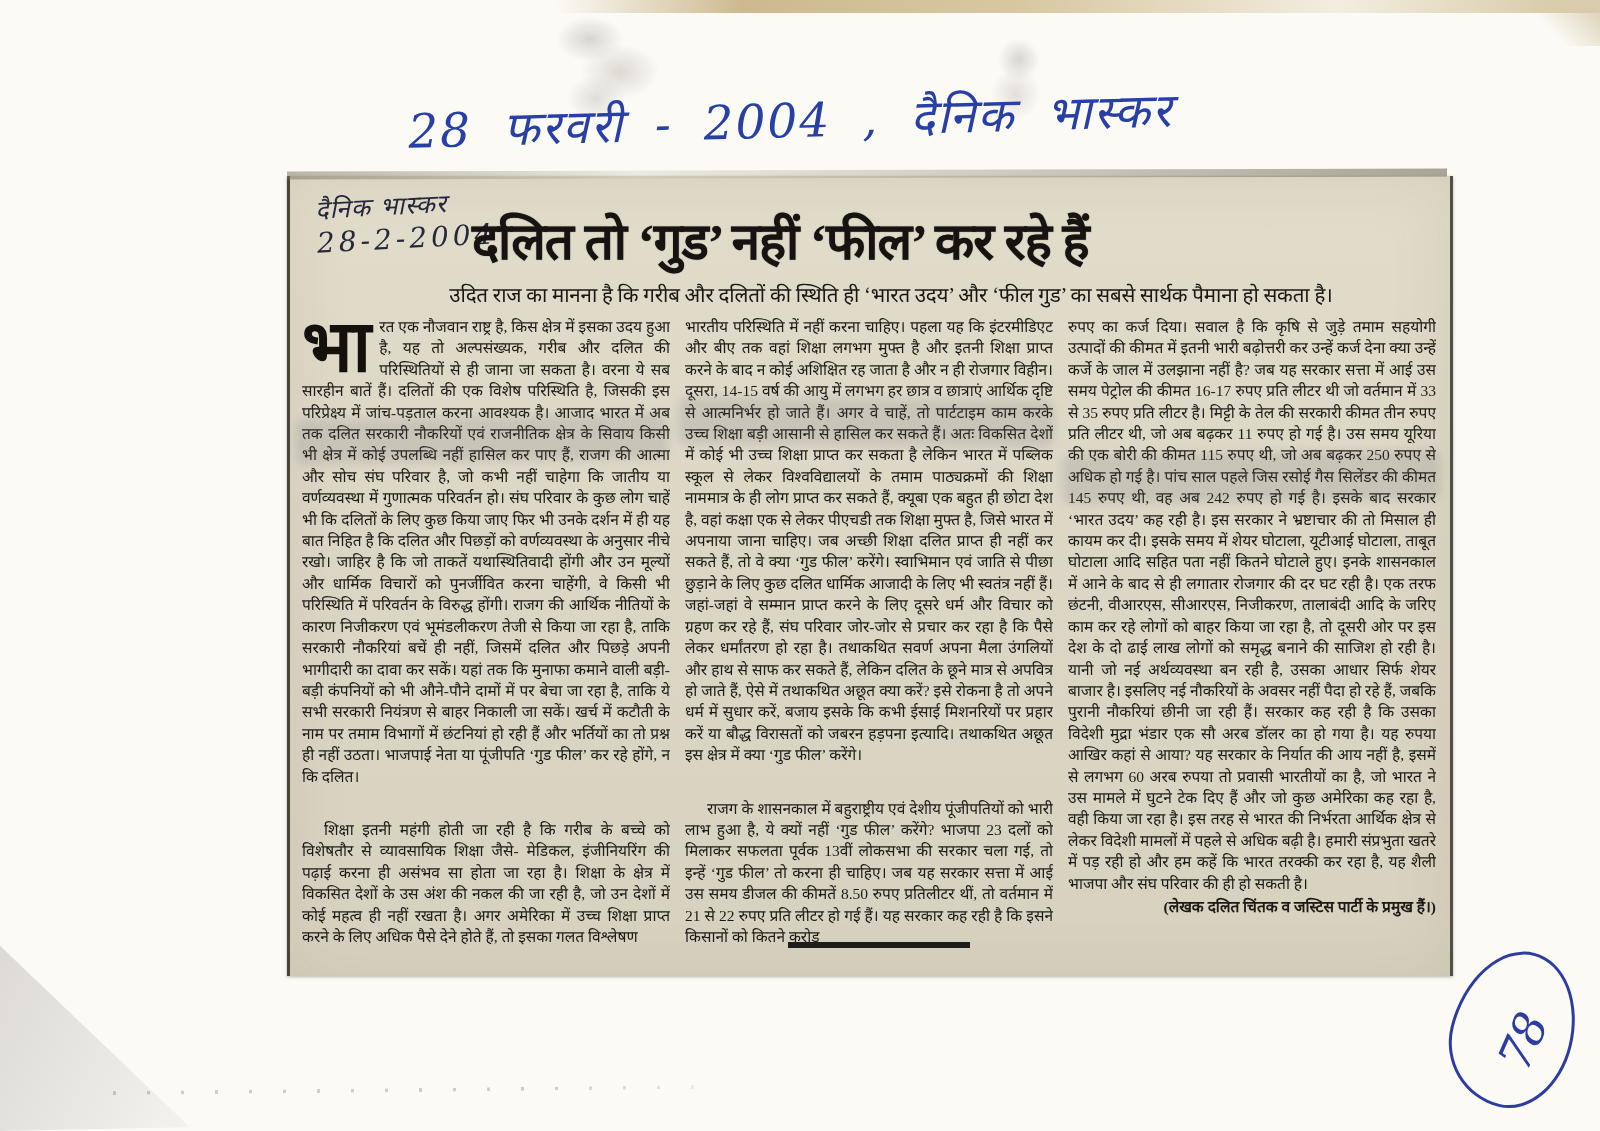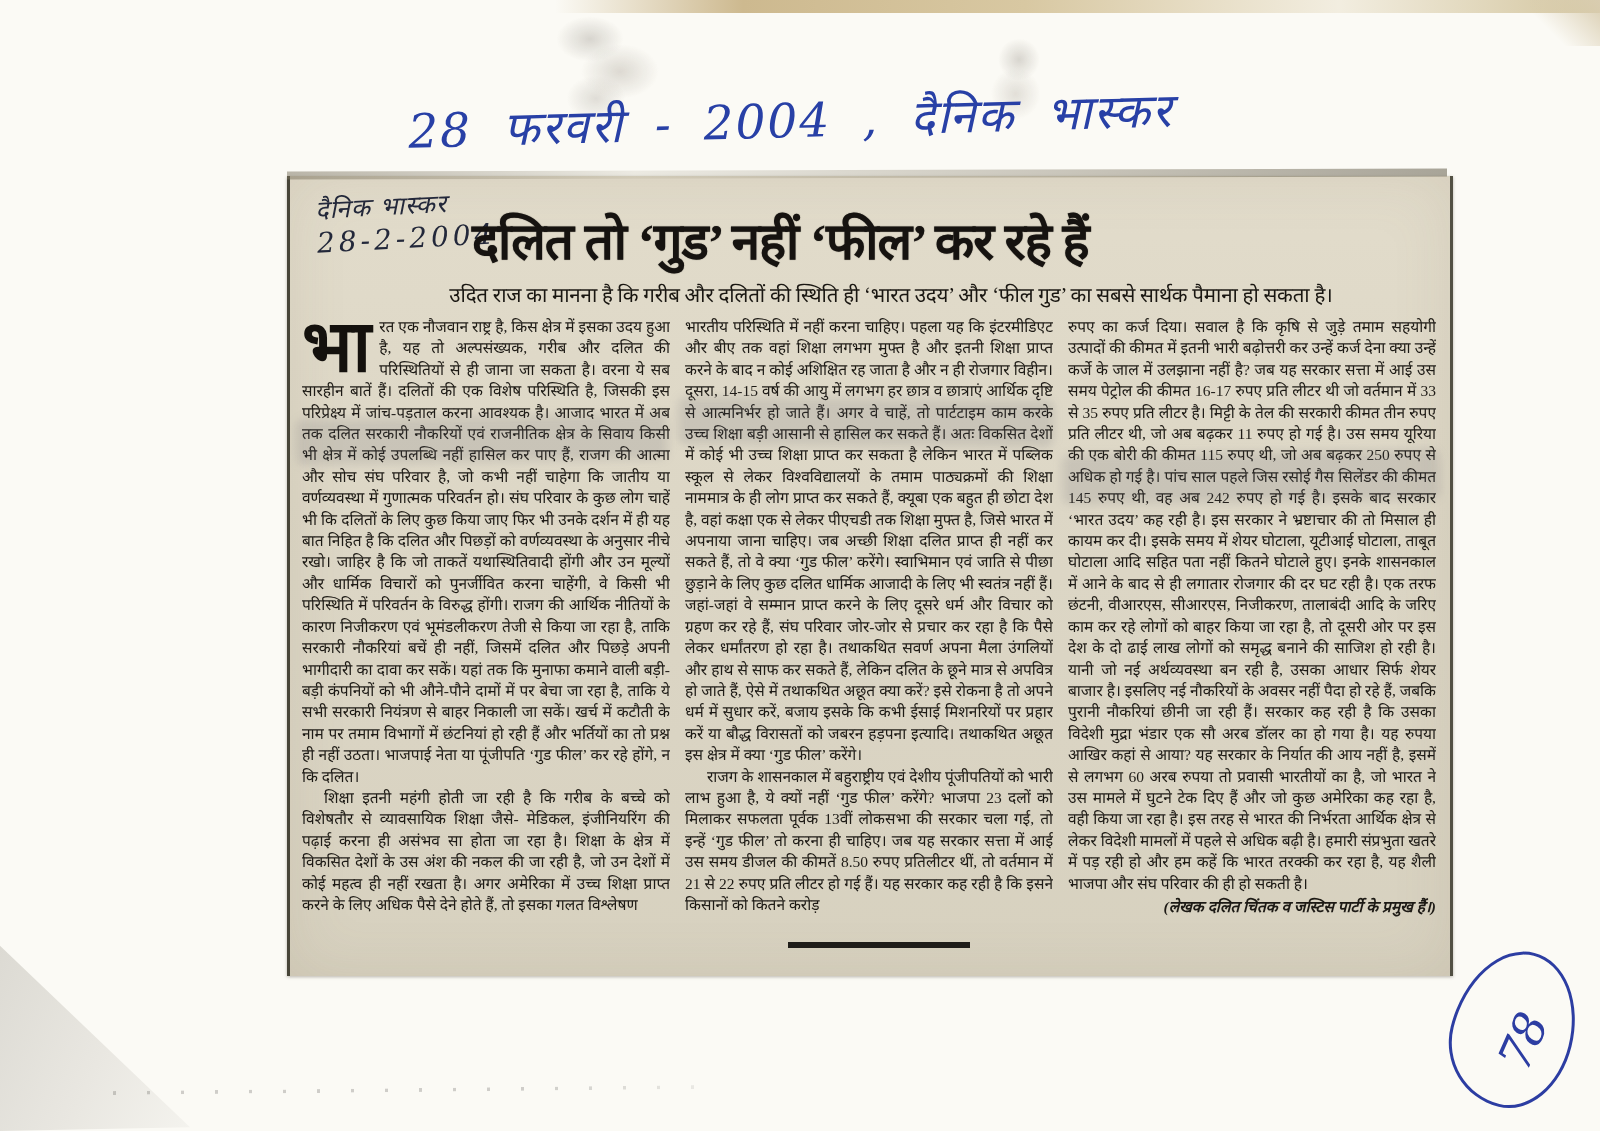--- a/index.html
+++ b/index.html
@@ -55,24 +55,24 @@
     font-size:51px;font-weight:bold;color:#161310;text-align:left;
     letter-spacing:-1px;white-space:nowrap;text-shadow:0 0 1px rgba(20,18,14,.6);}
   .subhead{position:absolute;left:58px;top:104px;width:1086px;
     font-size:20.5px;font-weight:normal;color:#191611;text-align:center;letter-spacing:-.2px;white-space:nowrap;}
 
   .cols{position:absolute;left:12px;top:140px;width:1134px;height:646px;
     display:flex;gap:15px;}
   .col{flex:1 1 0;overflow:hidden;text-align:justify;
     font-size:15.5px;line-height:21.4px;color:#1d1a15;}
   .col p{margin:0;}
-  .col p + p{text-indent:22px;}
+  .col p + p{text-indent:22px;margin-top:32px;}
   .dropcap{float:left;font-size:72px;line-height:58px;font-weight:bold;
     padding:2px 8px 0 0;color:#14110d;}
-  .byline{display:block;text-align:right;font-weight:bold;font-style:italic;font-size:15.5px;margin-top:2px;}
+  .byline{display:block;text-align:right;font-weight:bold;font-size:15.5px;margin-top:2px;}
 
   .rule-col2{position:absolute;left:498px;top:766px;width:182px;height:6px;background:#1f1d19;}
 
   
   .ghost{position:absolute;filter:blur(4px);background:rgba(95,95,105,.16);border-radius:8px;}
   .ghost-1{left:6px;top:240px;width:372px;height:46px;transform:rotate(-1deg);}
   .ghost-2{left:388px;top:222px;width:376px;height:48px;transform:rotate(.6deg);}
   .ghost-3{left:772px;top:276px;width:378px;height:50px;transform:rotate(-.8deg);}
 
   

